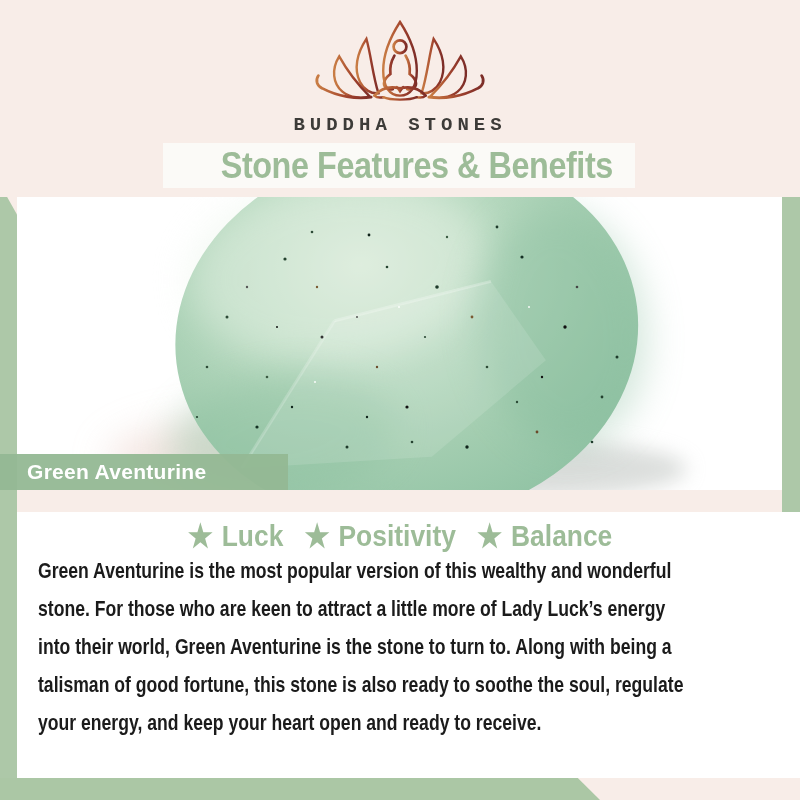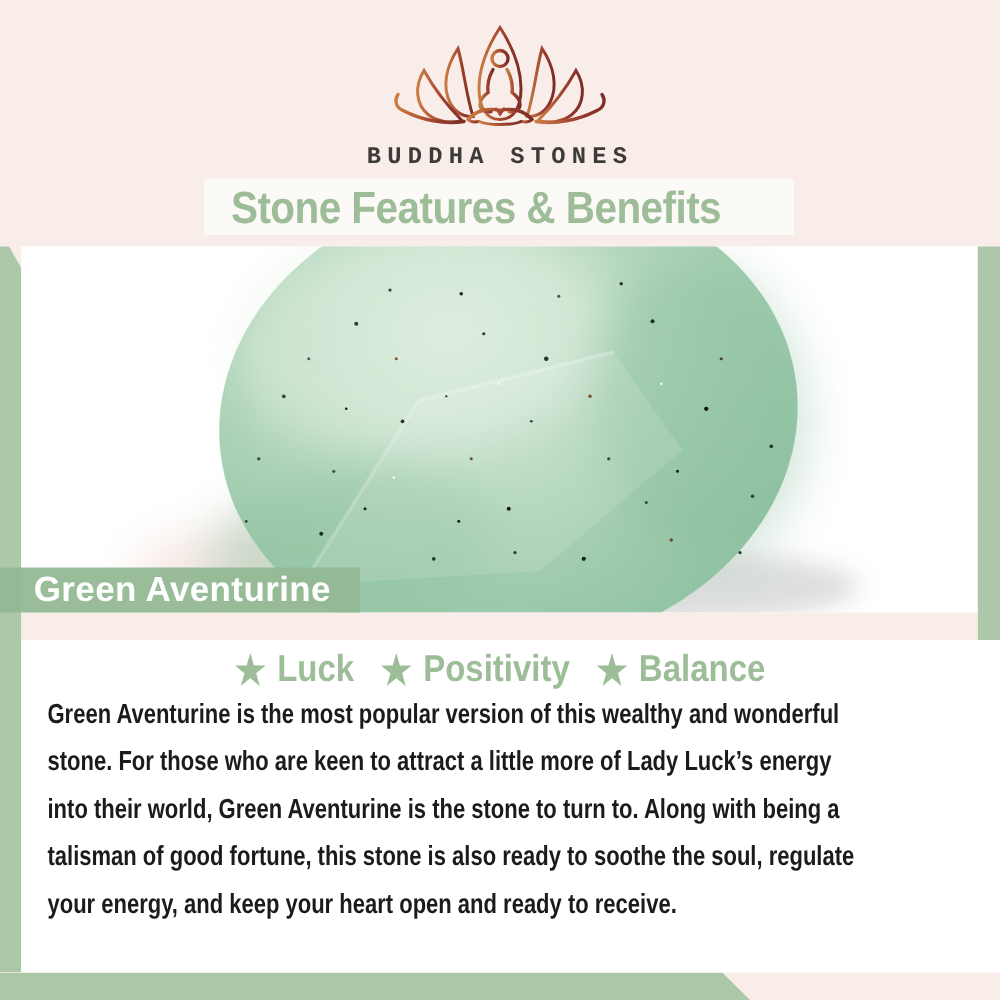--- a/index.html
+++ b/index.html
@@ -19,21 +19,21 @@
     position:absolute;top:114px;left:0;right:0;
     text-align:center;
     font-family:Liberation Mono, monospace;
     font-size:19px;font-weight:600;letter-spacing:5px;
     color:#3d3b38;
   }
   
   .title-band{
     position:absolute;left:163px;top:143px;width:472px;height:45px;
     background:#fbfaf7;
-    display:flex;align-items:center;justify-content:flex-start;
+    display:flex;align-items:center;justify-content:flex-end;
   }
   .title-band .title{
     display:inline-block;
     font-size:36px;font-weight:bold;color:#9dbc98;
     white-space:nowrap;
     transform:scaleX(0.9);transform-origin:center;
     letter-spacing:-0.5px;
   }
   
   .strip-left{
@@ -52,21 +52,21 @@
     clip-path:polygon(0 0,96.3% 0,100% 100%,0 100%);
   }
   
   .image-panel{
     position:absolute;left:17px;top:197px;width:765px;height:293px;
     background:#ffffff;overflow:hidden;
   }
   .stone-label{
     position:absolute;left:0;top:454px;width:288px;height:36px;
     background:rgba(147,184,147,0.95);
-    color:#ffffff;font-size:28px;font-weight:bold;
+    color:#ffffff;font-size:21px;font-weight:bold;
     line-height:36px;padding-left:27px;box-sizing:border-box;
     letter-spacing:0.3px;
     z-index:5;
   }
   
   .content-area{
     position:absolute;left:17px;top:512px;width:783px;height:266px;
     background:#ffffff;
   }
   .benefits-row{

